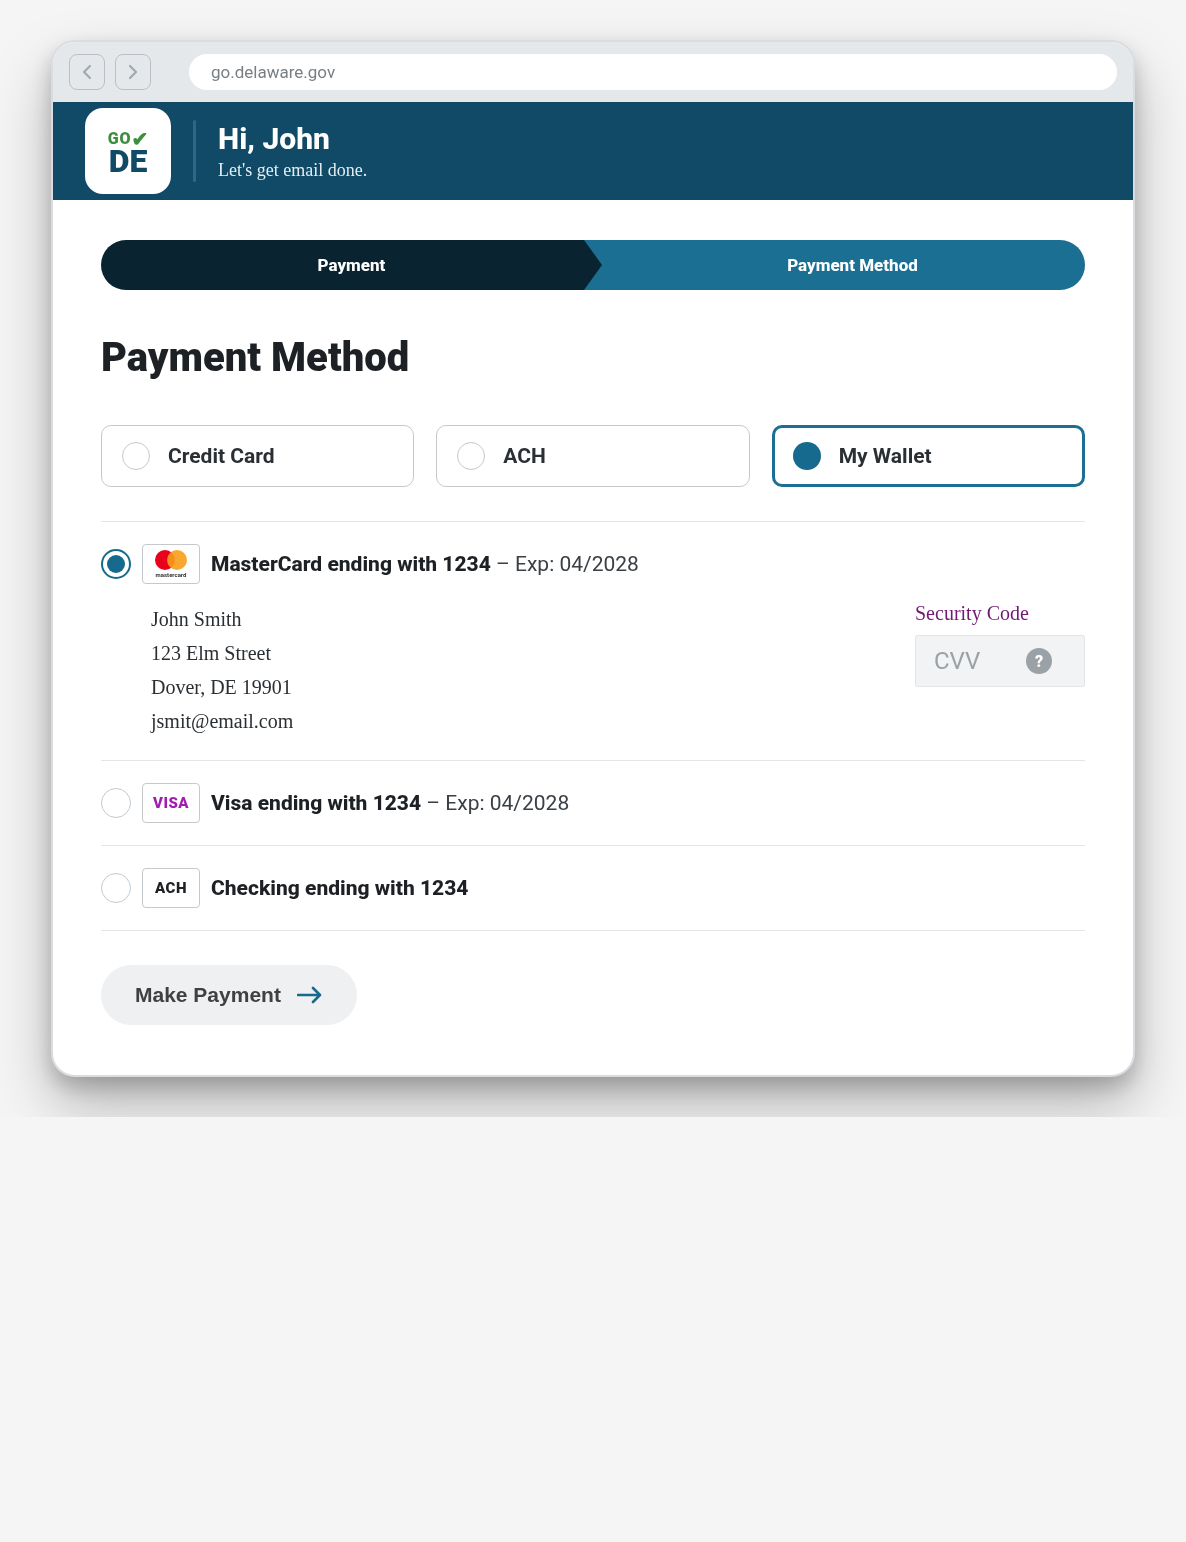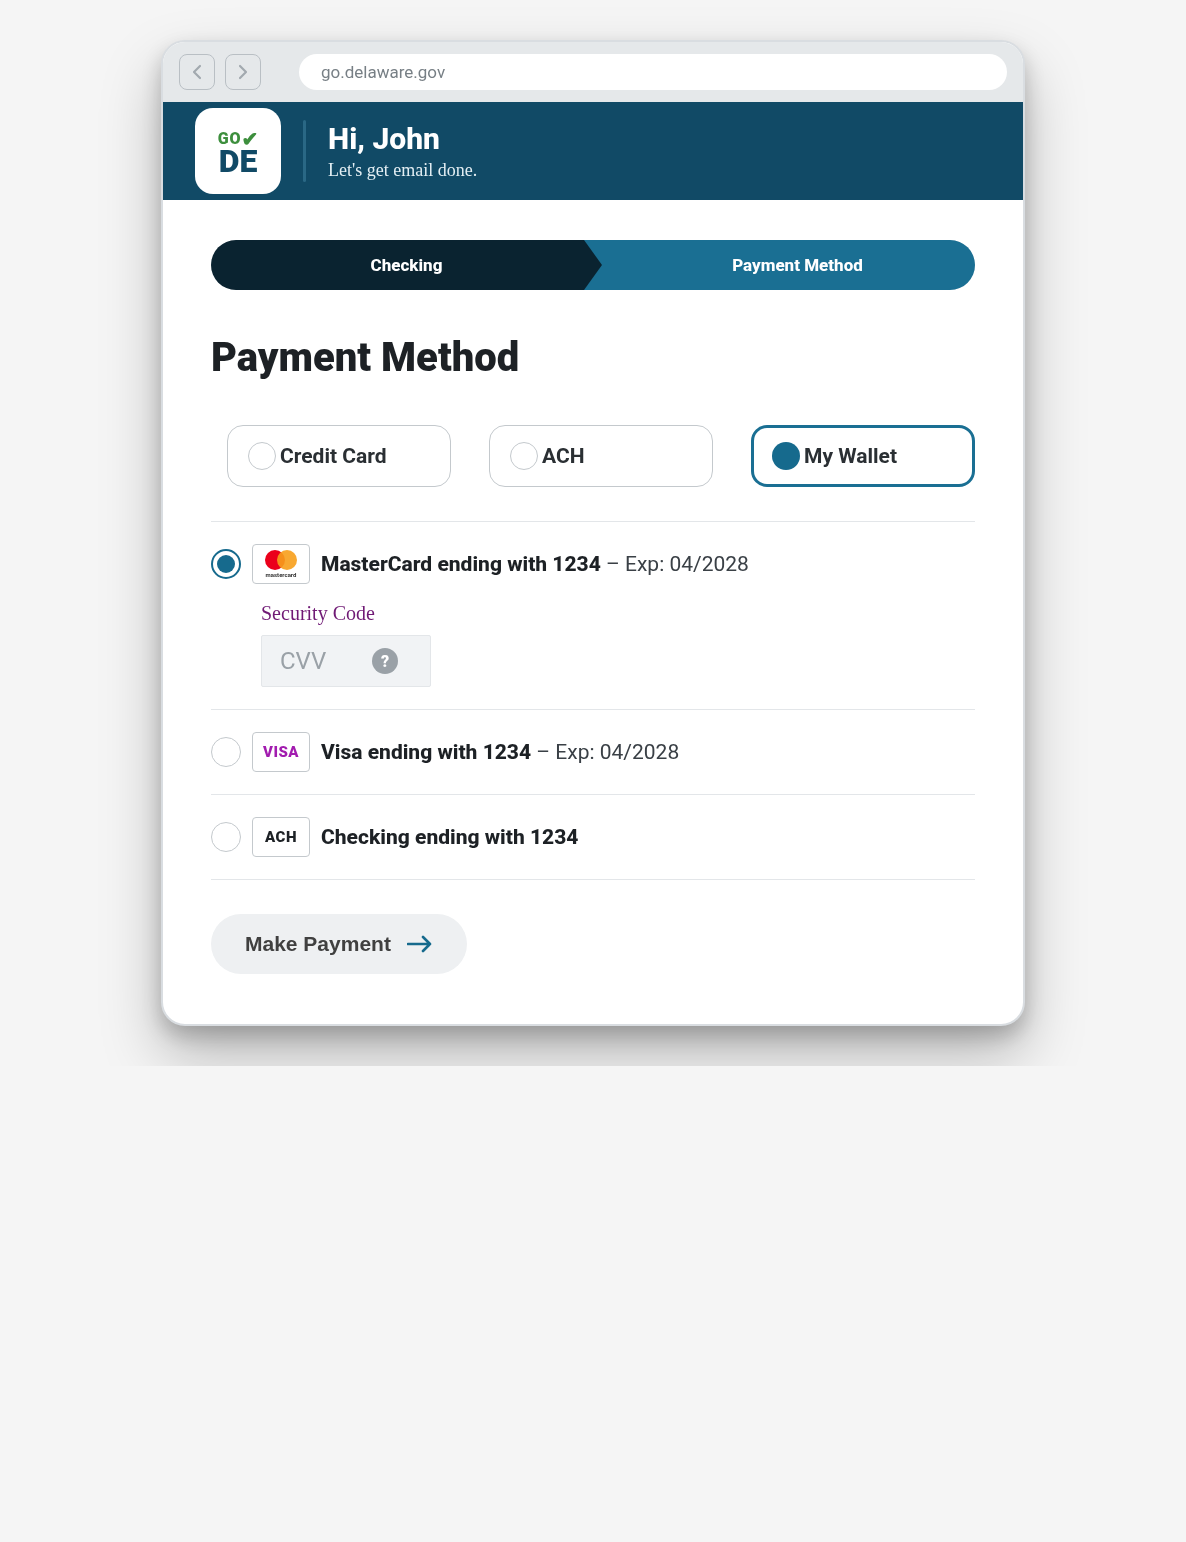--- a/index.html
+++ b/index.html
@@ -5,21 +5,21 @@
   * { box-sizing: border-box; }
   body {
     margin: 0;
     padding: 40px;
     background: #f5f5f5;
     font-family: -apple-system, BlinkMacSystemFont, "Segoe UI", Roboto, sans-serif;
     display: flex;
     justify-content: center;
   }
   .device-frame {
-    width: 864px;
+    width: 1084px;
     background: #fff;
     border-radius: 24px;
     box-shadow: 0 30px 60px rgba(0,0,0,0.25), 0 10px 20px rgba(0,0,0,0.2);
     overflow: hidden;
     border: 2px solid #d9dde1;
   }
   .browser-chrome {
     display: flex;
     align-items: center;
     gap: 10px;
@@ -126,27 +126,26 @@
     margin: 0 0 44px 0;
   }
   .type-row {
     display: flex;
     gap: 22px;
     margin-bottom: 34px;
   }
   .type-card {
     flex: 1;
     border: 1.5px solid #c4c9cd;
-    border-radius: 16px;
+    border-radius: 10px;
     padding: 16px 20px;
     display: flex;
     align-items: center;
-    gap: 4px;
+    gap: 18px;
     cursor: pointer;
-    margin-left: 16px;
   }
   .type-card.selected {
     border: 3px solid #1a6f93;
     padding: 14px 18px;
   }
   .radio {
     width: 28px;
     height: 28px;
     border-radius: 50%;
     border: 1.5px solid #c4c9cd;
@@ -271,21 +270,21 @@
     <div>
       <h1 class="greeting-title">Hi, John</h1>
       <p class="greeting-sub">Let's get email done.</p>
     </div>
   </div>
 
   <div class="content">
 
     <div class="progress">
       <div class="step step-1">
-          <span>Checking</span>
+          <span>Payment</span>
         </div>
       <div class="step step-2">
           <span>Payment Method</span>
         </div>
     </div>
 
     <h2 class="page-title">Payment Method</h2>
 
     <div class="type-row">
       <div class="type-card">
@@ -313,20 +312,26 @@
               <span class="c1"></span>
               <span class="c2"></span>
             </span>
           <span class="mc-text">mastercard</span>
         </span>
         <span class="wallet-title">
           <strong>MasterCard ending with 1234</strong><span> – Exp: 04/2028</span>
         </span>
       </div>
       <div class="wallet-details">
+        <div class="billing">
+          <div>John Smith</div>
+          <div>123 Elm Street</div>
+          <div>Dover, DE 19901</div>
+          <div>jsmit@email.com</div>
+        </div>
         <div class="cvv-block">
           <span class="cvv-label">Security Code</span>
           <div class="cvv-field">
             <input class="cvv-input" placeholder="CVV" style="">
             <span class="help-dot">?</span>
           </div>
         </div>
       </div>
     </div>
 

